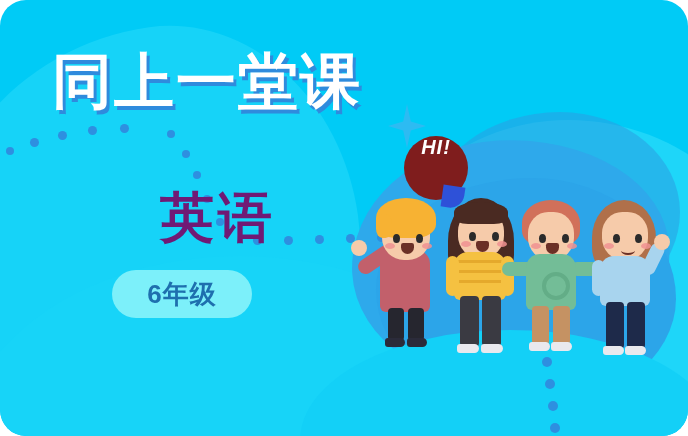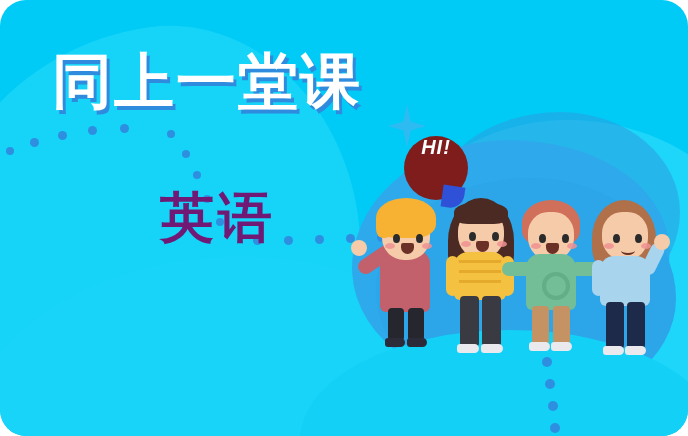--- a/index.html
+++ b/index.html
@@ -148,20 +148,23 @@
 
     <div class="dot" style="left:542px;top:357px;width:10px;height:10px;"></div>
     <div class="dot" style="left:545px;top:379px;width:10px;height:10px;"></div>
     <div class="dot" style="left:548px;top:401px;width:10px;height:10px;"></div>
     <div class="dot" style="left:550px;top:423px;width:10px;height:10px;"></div>
   </div>
 
   <div class="title">同上一堂课</div>
   <div class="subject">英语</div>
 
+  <div class="grade-pill">
+    <span>6年级</span>
+  </div>
 
   <div class="bubble" id="bubble-hi">
     <span>HI!</span>
   </div>
 
   <div class="kids">
 
     <div class="kid">
       <div class="arm" style="left:2px;top:62px;width:40px;height:15px;background:#C2606B;transform:rotate(-34deg);"></div>
       <div class="hand" style="left:-3px;top:50px;width:16px;height:16px;"></div>

